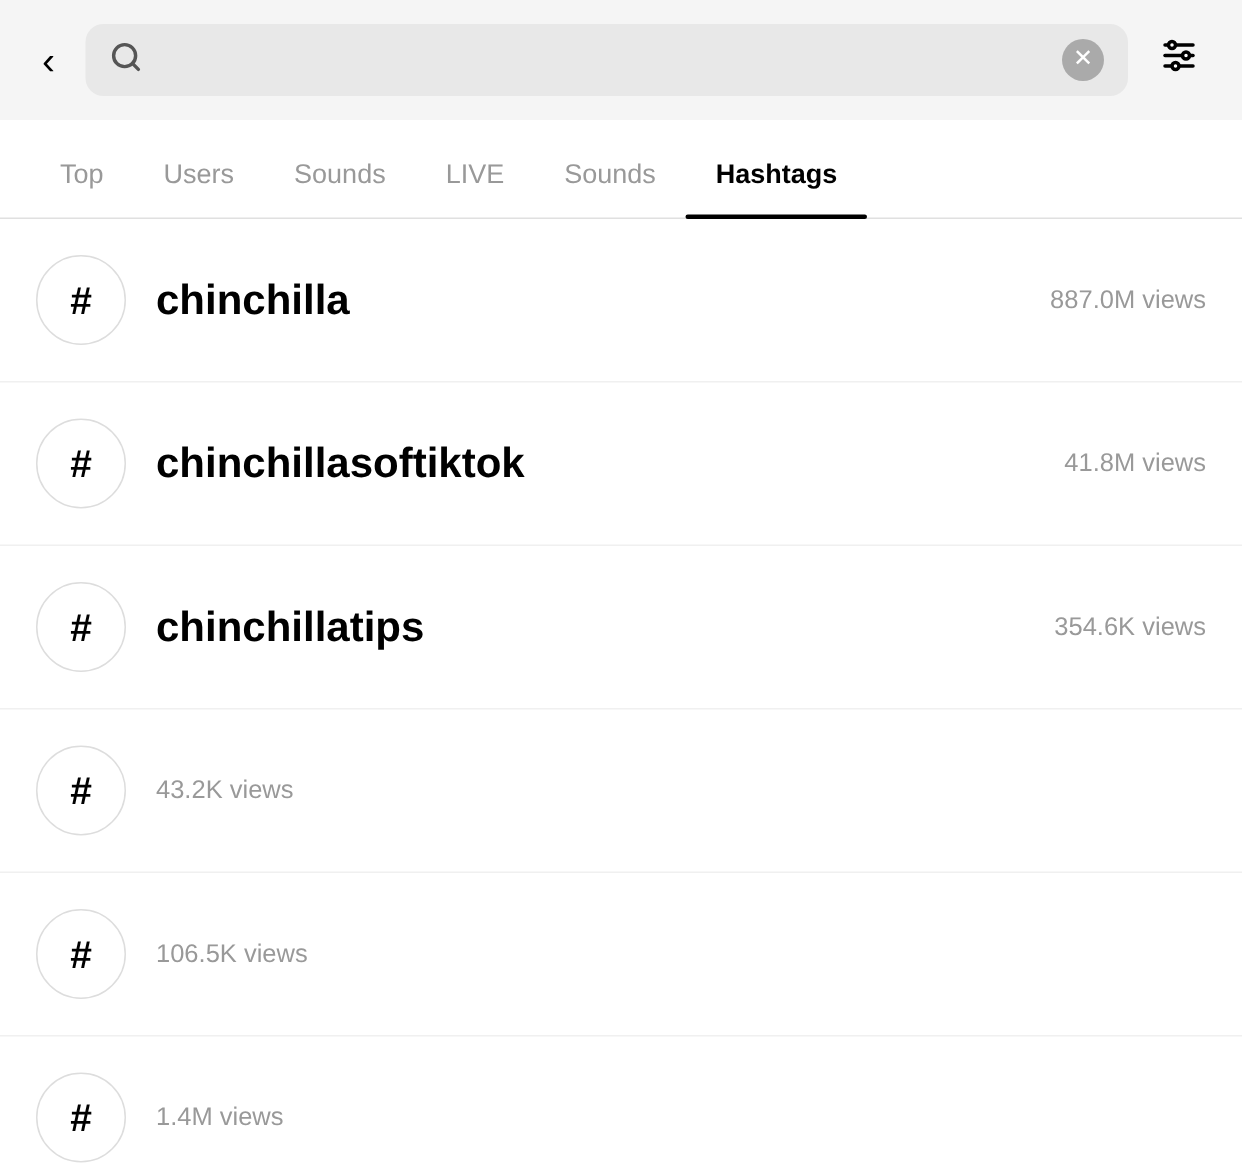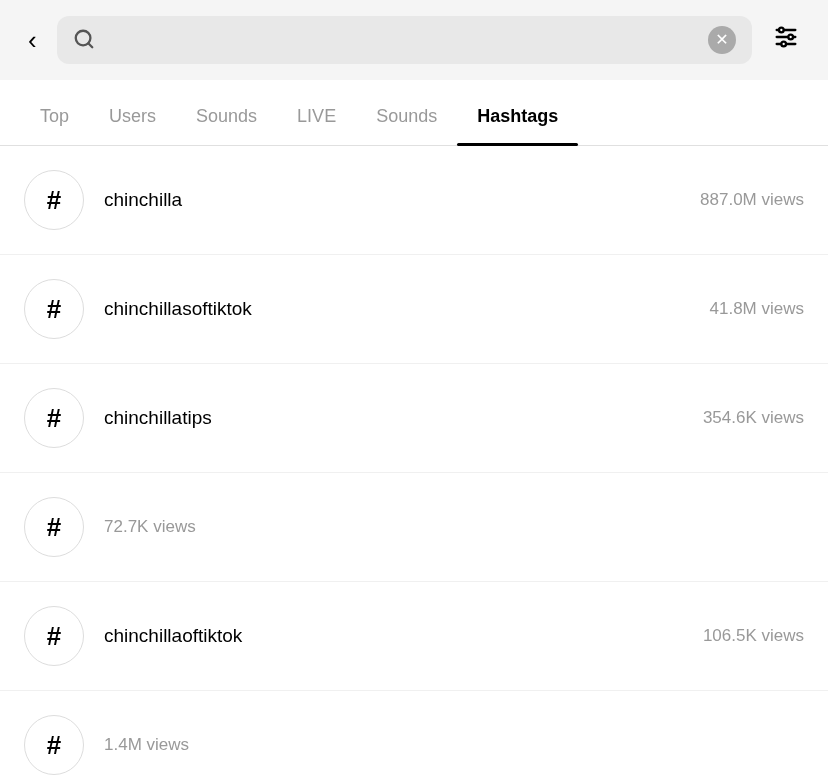--- a/index.html
+++ b/index.html
@@ -146,22 +146,22 @@
       align-items: center;
       justify-content: center;
       font-size: 26px;
       font-weight: 600;
       color: #000;
       flex-shrink: 0;
     }
 
     .hashtag-name {
       flex: 1;
-      font-size: 19px;
-      font-weight: 400;
+      font-size: 28px;
+      font-weight: 700;
       color: #000;
     }
 
     .hashtag-views {
       font-size: 17px;
       color: #999;
       white-space: nowrap;
       text-align: center;
     }
   </style>
@@ -220,26 +220,25 @@
   </div>
 
   <div class="hashtag-item">
     <div class="hashtag-icon">#</div>
     <span class="hashtag-name">chinchillatips</span>
     <span class="hashtag-views">354.6K views</span>
   </div>
 
   <div class="hashtag-item">
     <div class="hashtag-icon">#</div>
-    <span class="hashtag-views">72.7K views</span>
-  </div>
-
-  <div class="hashtag-item">
-    <div class="hashtag-icon">#</div>
-    <span class="hashtag-name">chinchillaoftiktok</span>
+    <span class="hashtag-views">43.2K views</span>
+  </div>
+
+  <div class="hashtag-item">
+    <div class="hashtag-icon">#</div>
     <span class="hashtag-views">106.5K views</span>
   </div>
 
   <div class="hashtag-item">
     <div class="hashtag-icon">#</div>
     <span class="hashtag-views">1.4M views</span>
   </div>
 
 </div>
 

